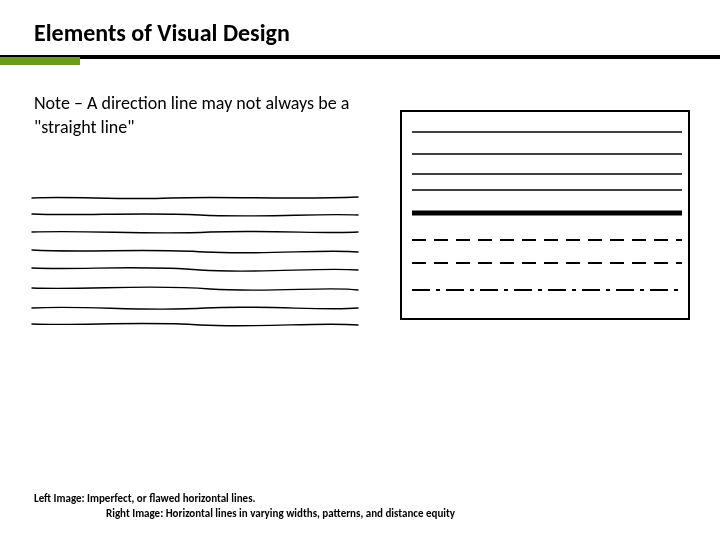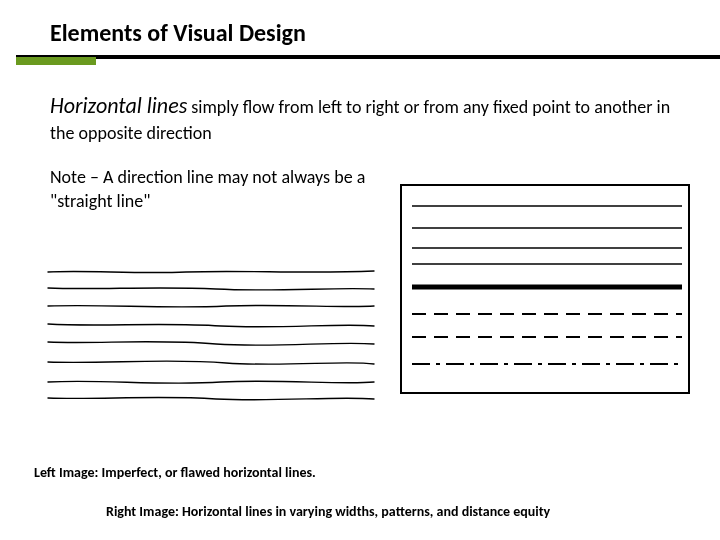--- a/index.html
+++ b/index.html
@@ -7,21 +7,20 @@
     width: 720px;
     height: 540px;
     background: #fff;
     font-family: "Segoe UI", "Calibri", Arial, sans-serif;
     color: #000;
     position: relative;
     overflow: hidden;
   }
   .slide {
     padding: 18px 30px 0 30px;
-    margin-left: 16px;
   }
   .title {
     font-size: 24px;
     font-weight: 700;
     margin-bottom: 8px;
     margin-left: 4px;
   }
   .rule-area {
     position: relative;
     height: 12px;
@@ -75,44 +74,40 @@
     top: -40px;
     width: 290px;
     border: 2px solid #000;
     padding: 6px 10px 10px 10px;
   }
   .captions {
     position: absolute;
     bottom: 18px;
     left: 34px;
     right: 34px;
-    font-size: 14px;
+    font-size: 11px;
     font-weight: 700;
     line-height: 1.35;
   }
   .captions .right-cap {
     padding-left: 72px;
-    margin-top: 20px;
   }
   svg { display: block; }
 </style>
 </head>
 <body>
 
 <div class="slide">
   <div class="title">Elements of Visual Design</div>
 
   <div class="rule-area">
     <div class="thick-rule"></div>
     <div class="green-bar"></div>
   </div>
 
-  <p class="definition">
-    <span class="lead">Horizontal lines</span><span> simply flow from left to right  or from any fixed point to another in the opposite direction</span>
-  </p>
 
   <p class="note">Note – A direction line may not always be a "straight line"</p>
 
   <div class="figures">
     <div class="left-fig">
       <svg viewBox="0 0 330 140" width="330" height="140">
         <g stroke="#000" fill="none" stroke-width="1.4" stroke-linecap="round">
           <path d="M2,8 C40,6 90,10 140,8 C200,6 260,10 328,7"></path>
           <path d="M2,24 C50,26 110,22 170,25 C230,28 290,23 328,25"></path>
           <path d="M2,42 C60,40 120,45 180,42 C240,40 300,44 328,42"></path>

